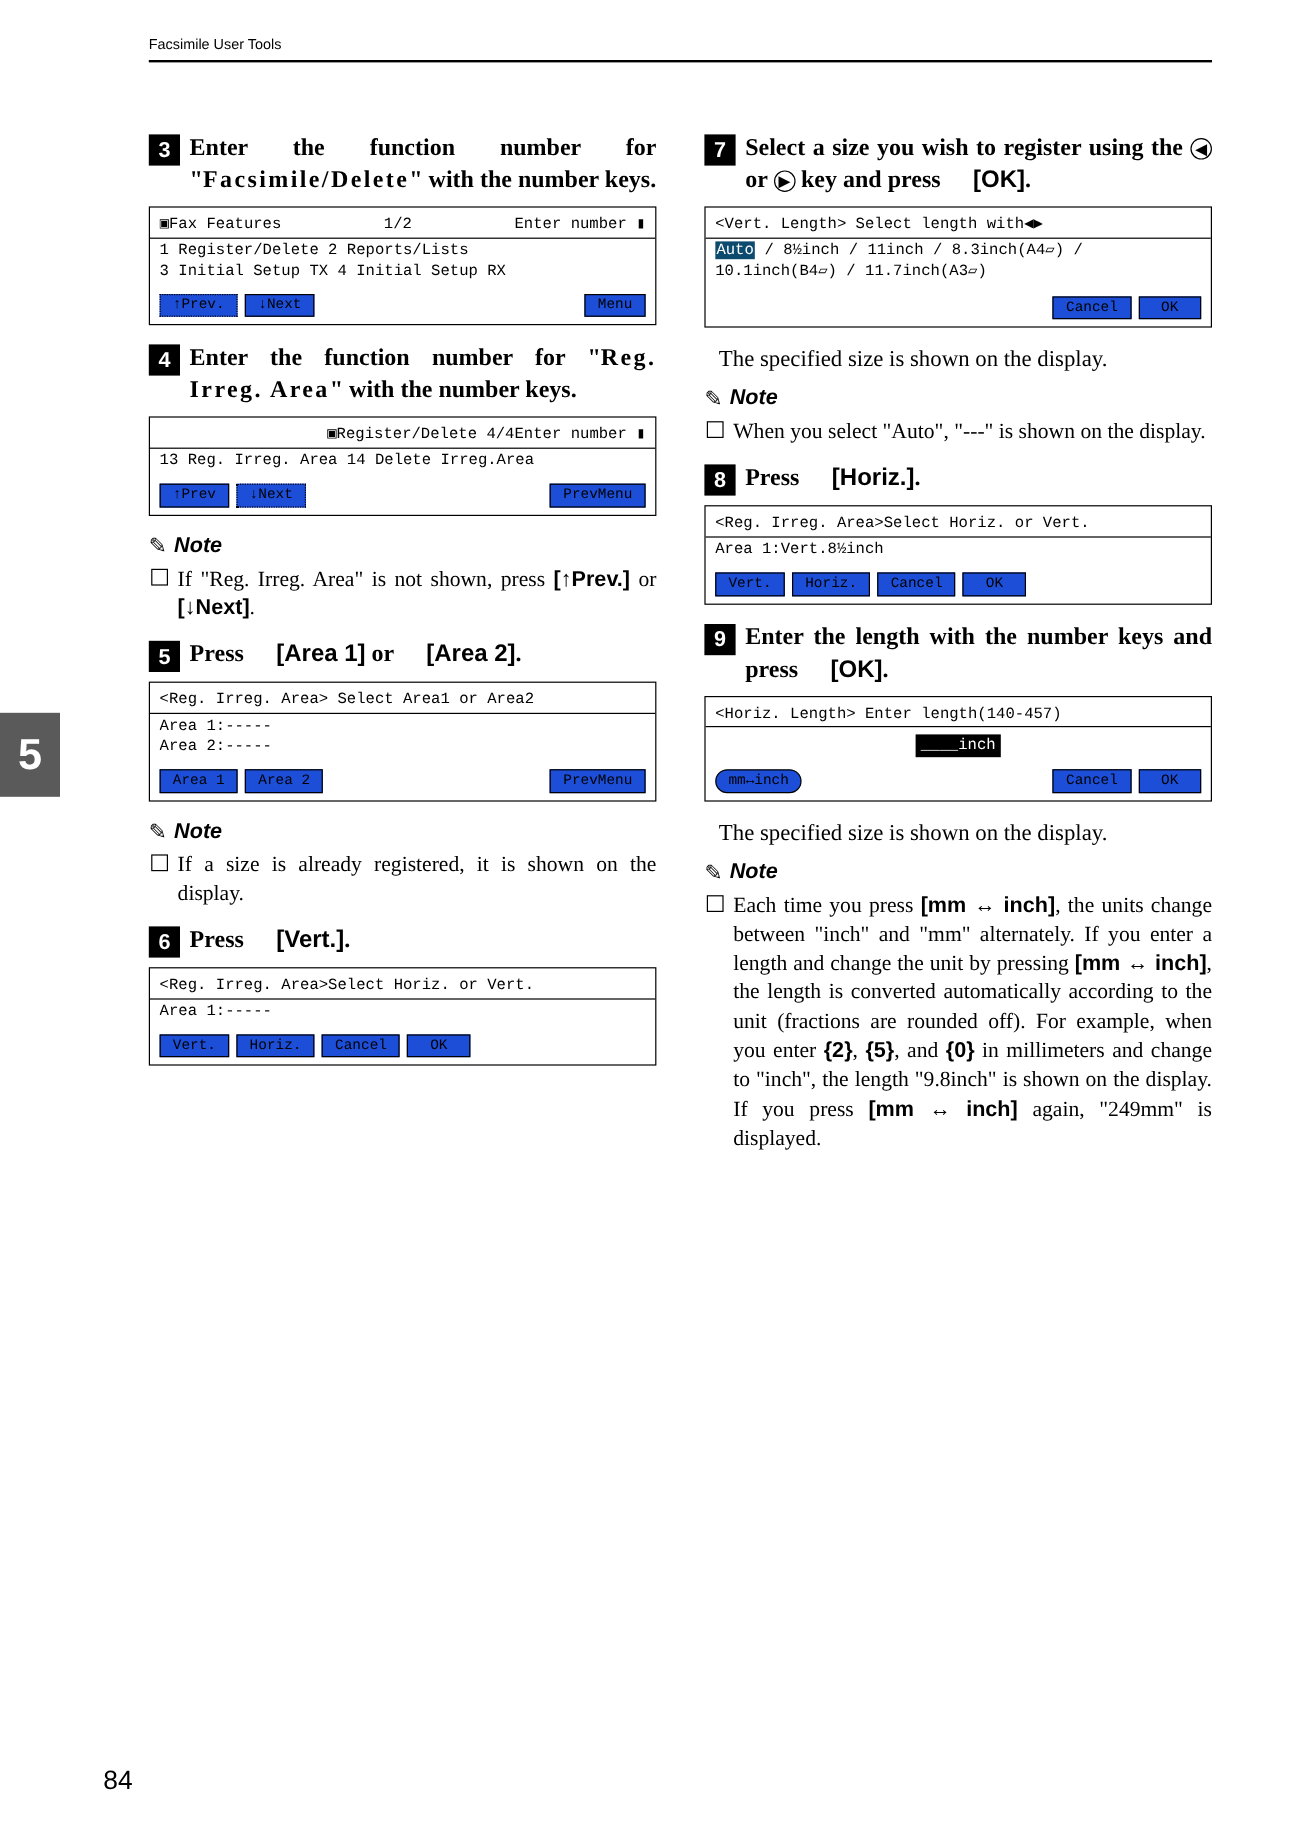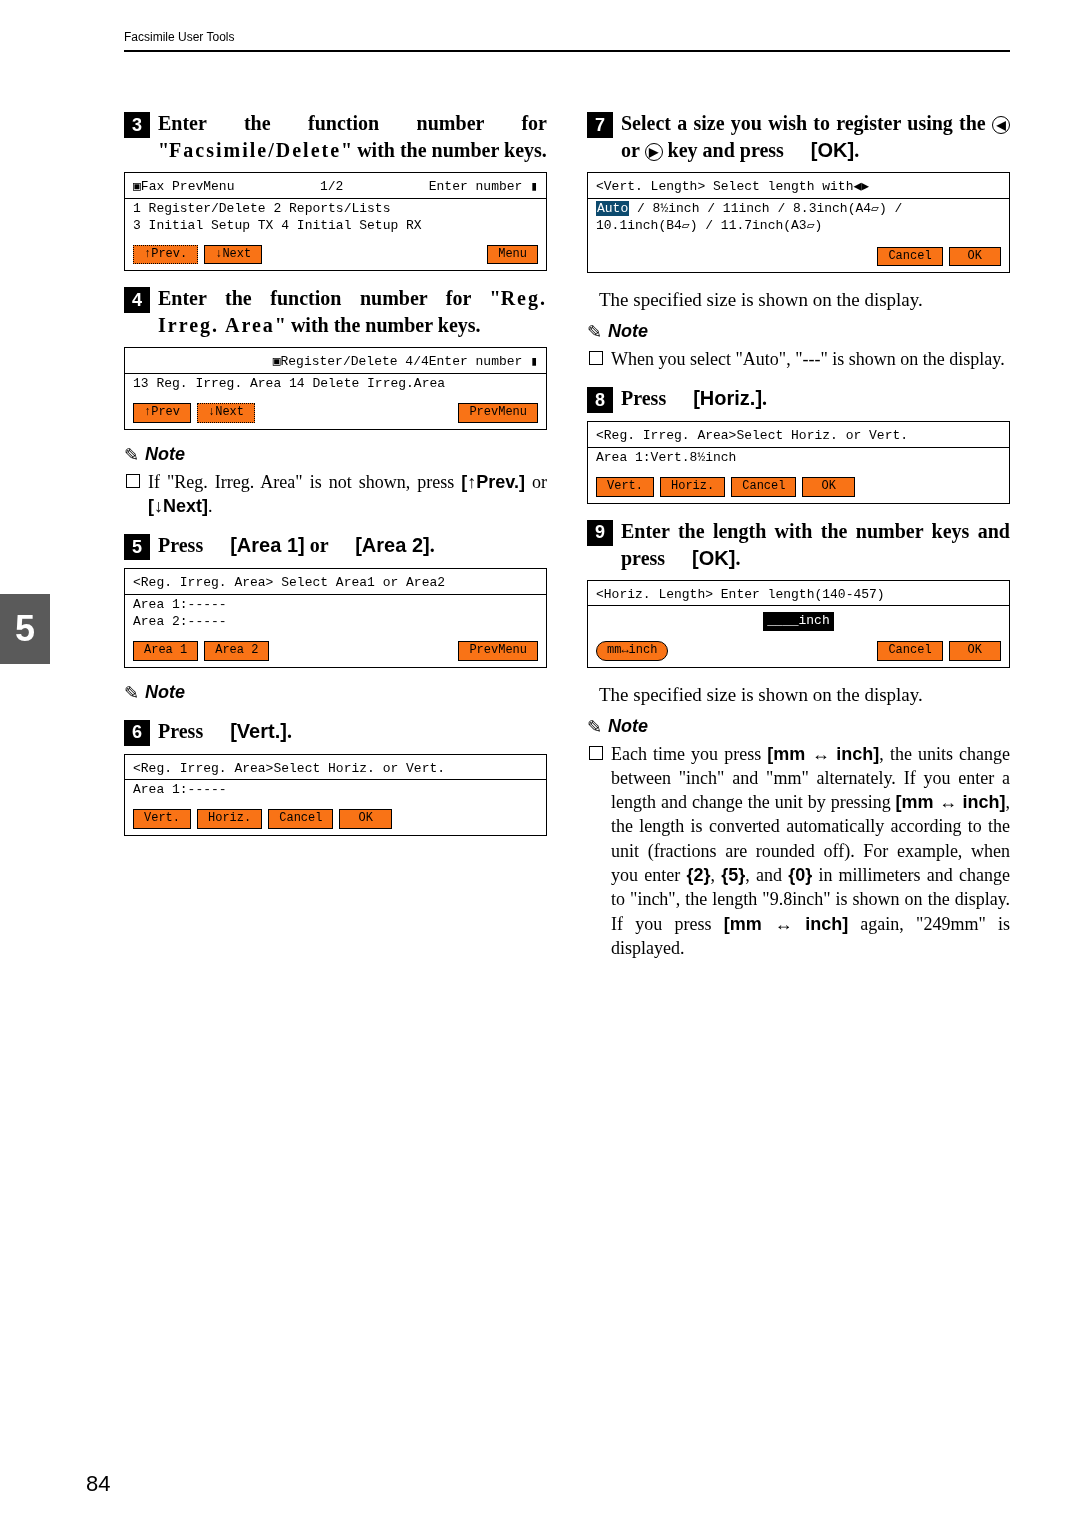--- a/index.html
+++ b/index.html
@@ -109,21 +109,21 @@
     display: flex;
     gap: 6px;
     margin-top: 10px;
     align-items: center;
   }
   .lcd-btn {
     border: 1.5px solid #000;
     padding: 1px 10px;
     font-family: 'Courier New', monospace;
     font-size: 12px;
-    background: #f97316;
+    background: #1d4ed8;
   }
   .lcd-btn.dotted { border-style: dotted; }
   .spacer { flex: 1; }
   .note-head {
     display: flex;
     align-items: center;
     gap: 6px;
     font-family: Arial, sans-serif;
     font-weight: bold;
     font-style: italic;
@@ -208,21 +208,21 @@
 
     <div class="step">
       <div class="step-head">
         <span class="step-num">3</span>
         <span class="step-text">
           <span>Enter the function number for "</span><span style="letter-spacing:2px">Facsimile/Delete</span><span>" with the number keys.</span>
         </span>
       </div>
       <div class="lcd">
         <div class="lcd-row" style="display:flex;justify-content:space-between">
-          <span>▣Fax PrevMenu</span>
+          <span>▣Fax Features</span>
             <span>1/2</span>
             <span>Enter number ▮</span>
         </div>
         <div class="lcd-sep"></div>
         <div class="lcd-row">1 Register/Delete   2 Reports/Lists</div>
         <div class="lcd-row">3 Initial Setup TX  4 Initial Setup RX</div>
         <div class="lcd-buttons">
           <span class="lcd-btn dotted">↑Prev.</span>
           <span class="lcd-btn">↓Next</span>
           <span class="spacer"></span>
@@ -279,20 +279,24 @@
         <div class="lcd-buttons">
           <span class="lcd-btn">Area 1</span>
           <span class="lcd-btn">Area 2</span>
           <span class="spacer"></span>
           <span class="lcd-btn">PrevMenu</span>
         </div>
       </div>
       <div class="note-head">
         <span class="note-icon">✎</span>
         <span>Note</span>
+      </div>
+      <div class="note-body">
+        <span class="bullet"></span>
+        <span>If a size is already registered, it is shown on the display.</span>
       </div>
     </div>
 
     <div class="step">
       <div class="step-head">
         <span class="step-num">6</span>
         <span class="step-text">
           <span>Press </span><span class="key">[Vert.]</span><span>.</span>
         </span>
       </div>

